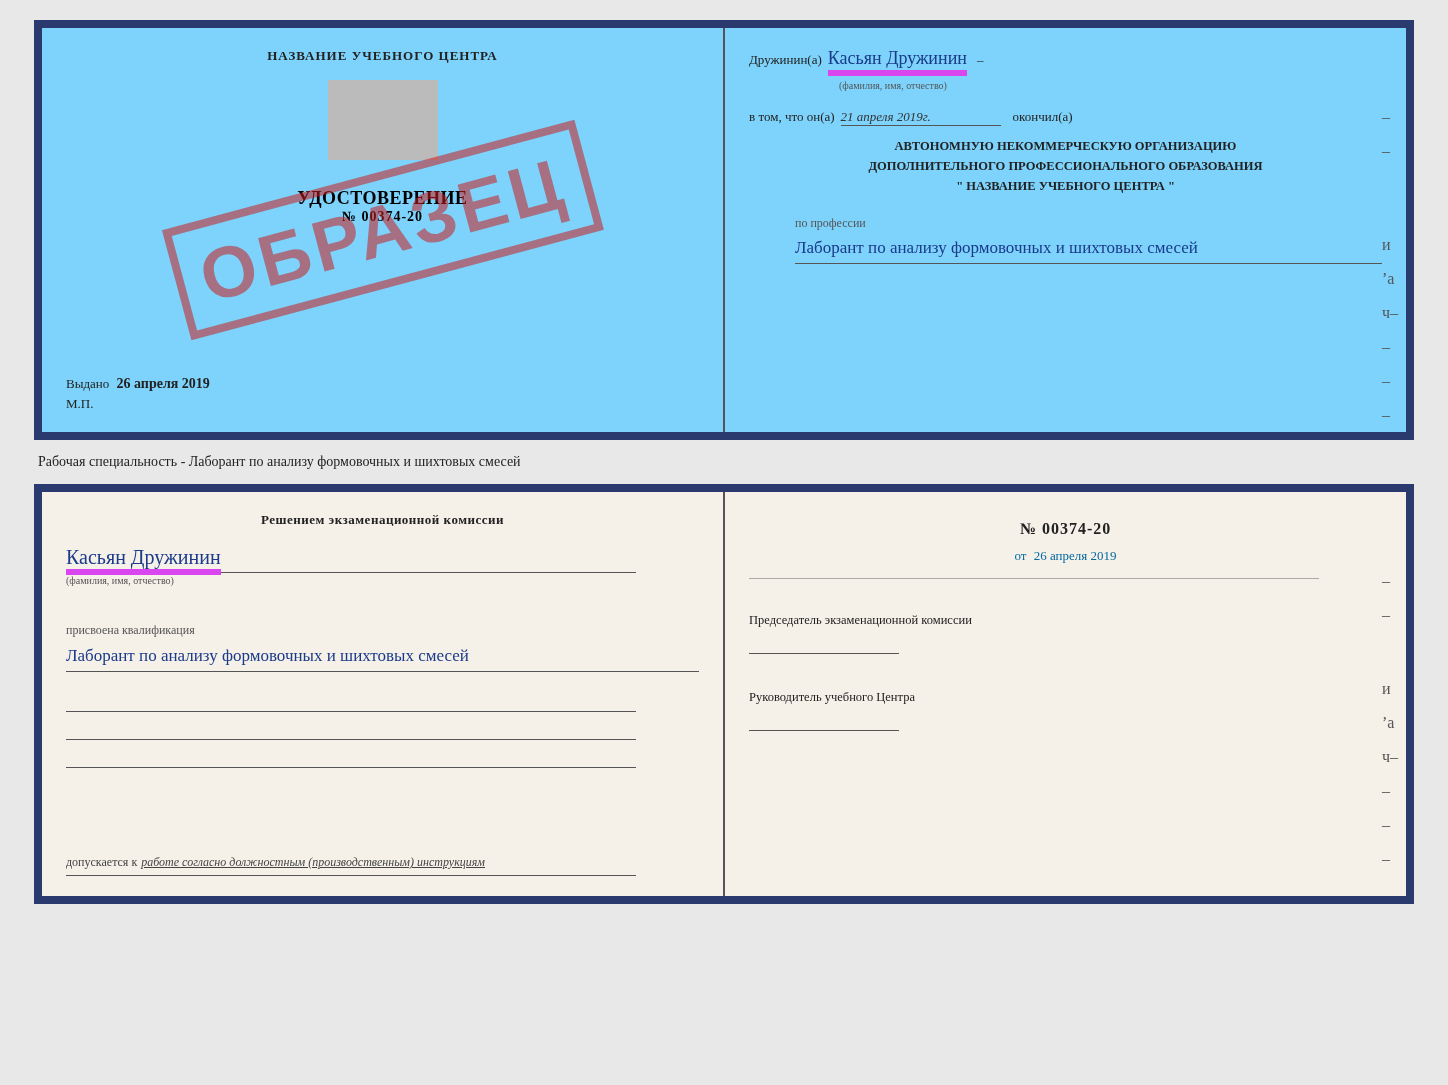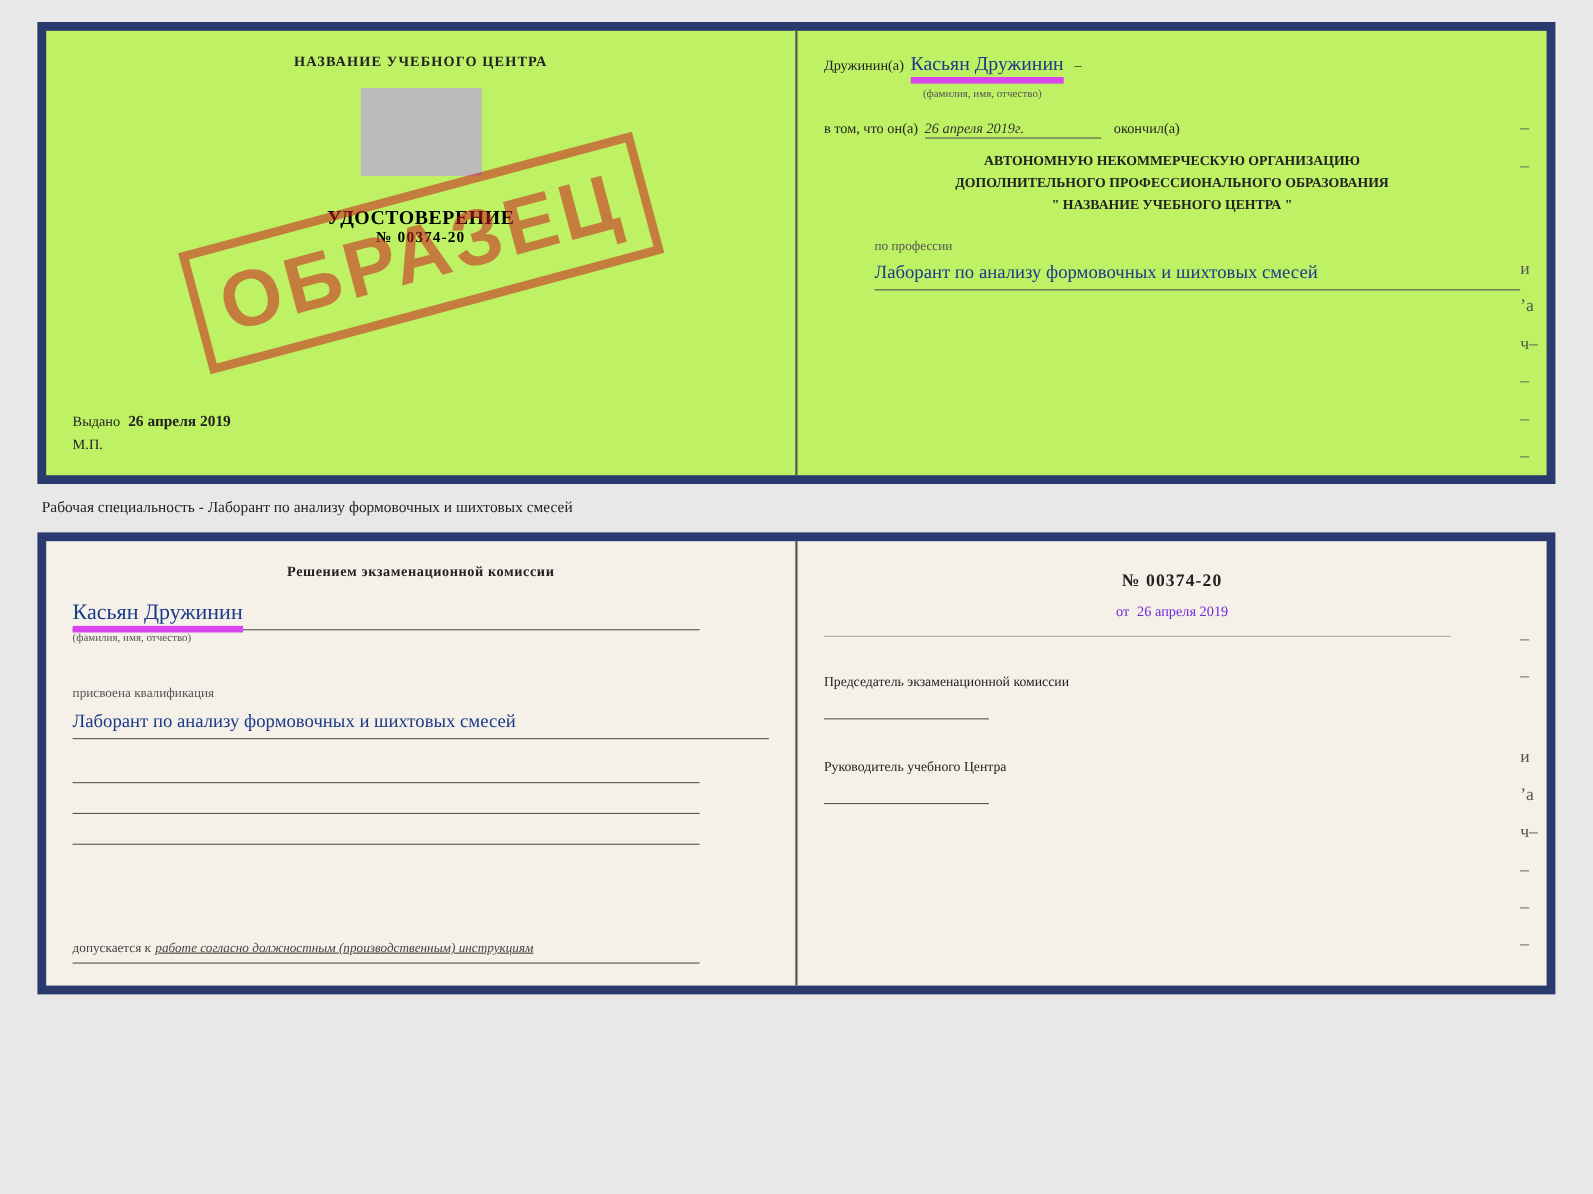--- a/index.html
+++ b/index.html
@@ -18,21 +18,21 @@
     .document-container {
       display: flex;
       flex-direction: column;
       gap: 14px;
       width: 1380px;
     }
 
     
     .top-doc {
       display: flex;
-      background: #bef264;
+      background: #7dd3fc;
       border: 8px solid #2a3a6e;
       width: 100%;
       height: 420px;
       position: relative;
     }
 
     .doc-left, .doc-right {
       flex: 1;
       padding: 20px 24px;
       position: relative;
@@ -225,21 +225,21 @@
       font-size: 16px;
       font-weight: bold;
       text-align: center;
       color: #222;
       letter-spacing: 1px;
     }
 
     .ot-date {
       font-size: 13px;
       text-align: center;
-      color: #6d28d9;
+      color: #0369a1;
     }
 
     .predsedatel-label {
       font-size: 12.5px;
       color: #222;
       line-height: 1.5;
       margin-top: 8px;
     }
 
     .rukovoditel-label {
@@ -287,21 +287,21 @@
 
       <div class="field-line">
         <span>Дружинин(a)</span>
         <span class="handwritten">Касьян Дружинин</span>
         <span style="margin-left:4px;">–</span>
       </div>
       <div style="font-size:10px;color:#555;margin-left:90px;margin-top:-6px;">(фамилия, имя, отчество)</div>
 
       <div class="field-line" style="margin-top:8px;">
         <span>в том, что он(а)</span>
-        <span class="underline-text">26 апреля 2019г.</span>
+        <span class="underline-text">21 апреля 2019г.</span>
         <span style="margin-left:6px;">окончил(а)</span>
       </div>
 
       <div class="block-text" style="margin-top:0;">
         <div>АВТОНОМНУЮ НЕКОММЕРЧЕСКУЮ ОРГАНИЗАЦИЮ</div>
         <div>ДОПОЛНИТЕЛЬНОГО ПРОФЕССИОНАЛЬНОГО ОБРАЗОВАНИЯ</div>
         <div>"  НАЗВАНИЕ УЧЕБНОГО ЦЕНТРА  "</div>
       </div>
 
       <div style="margin-top:10px;margin-left:46px;">

